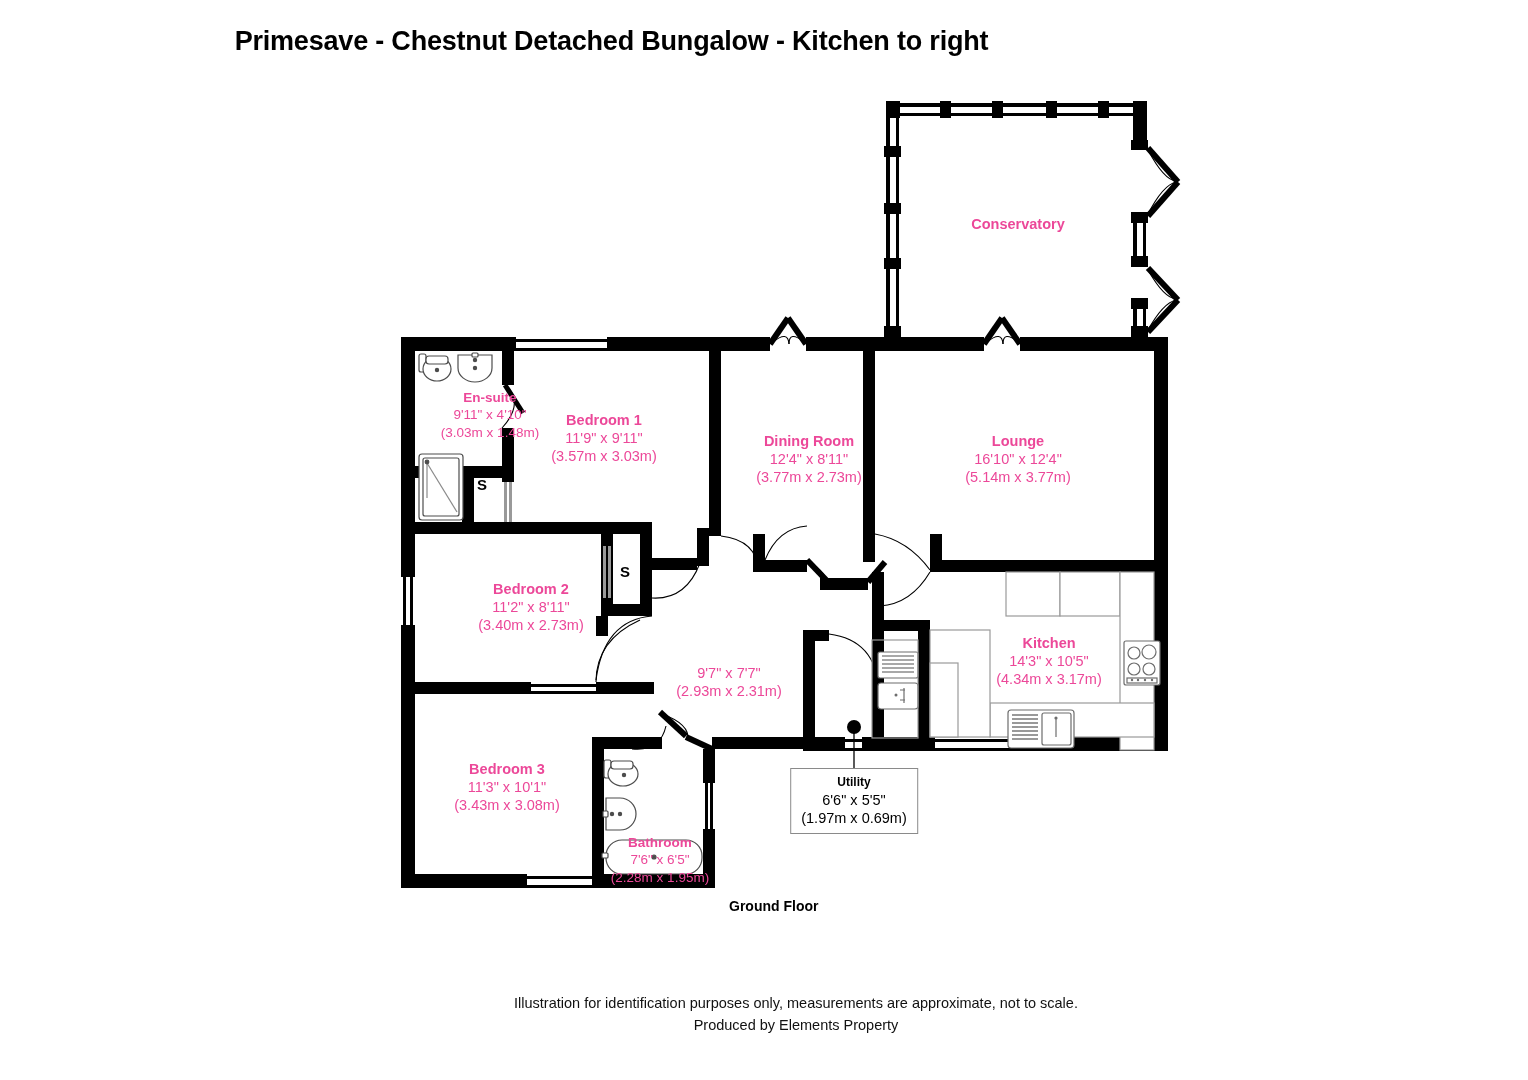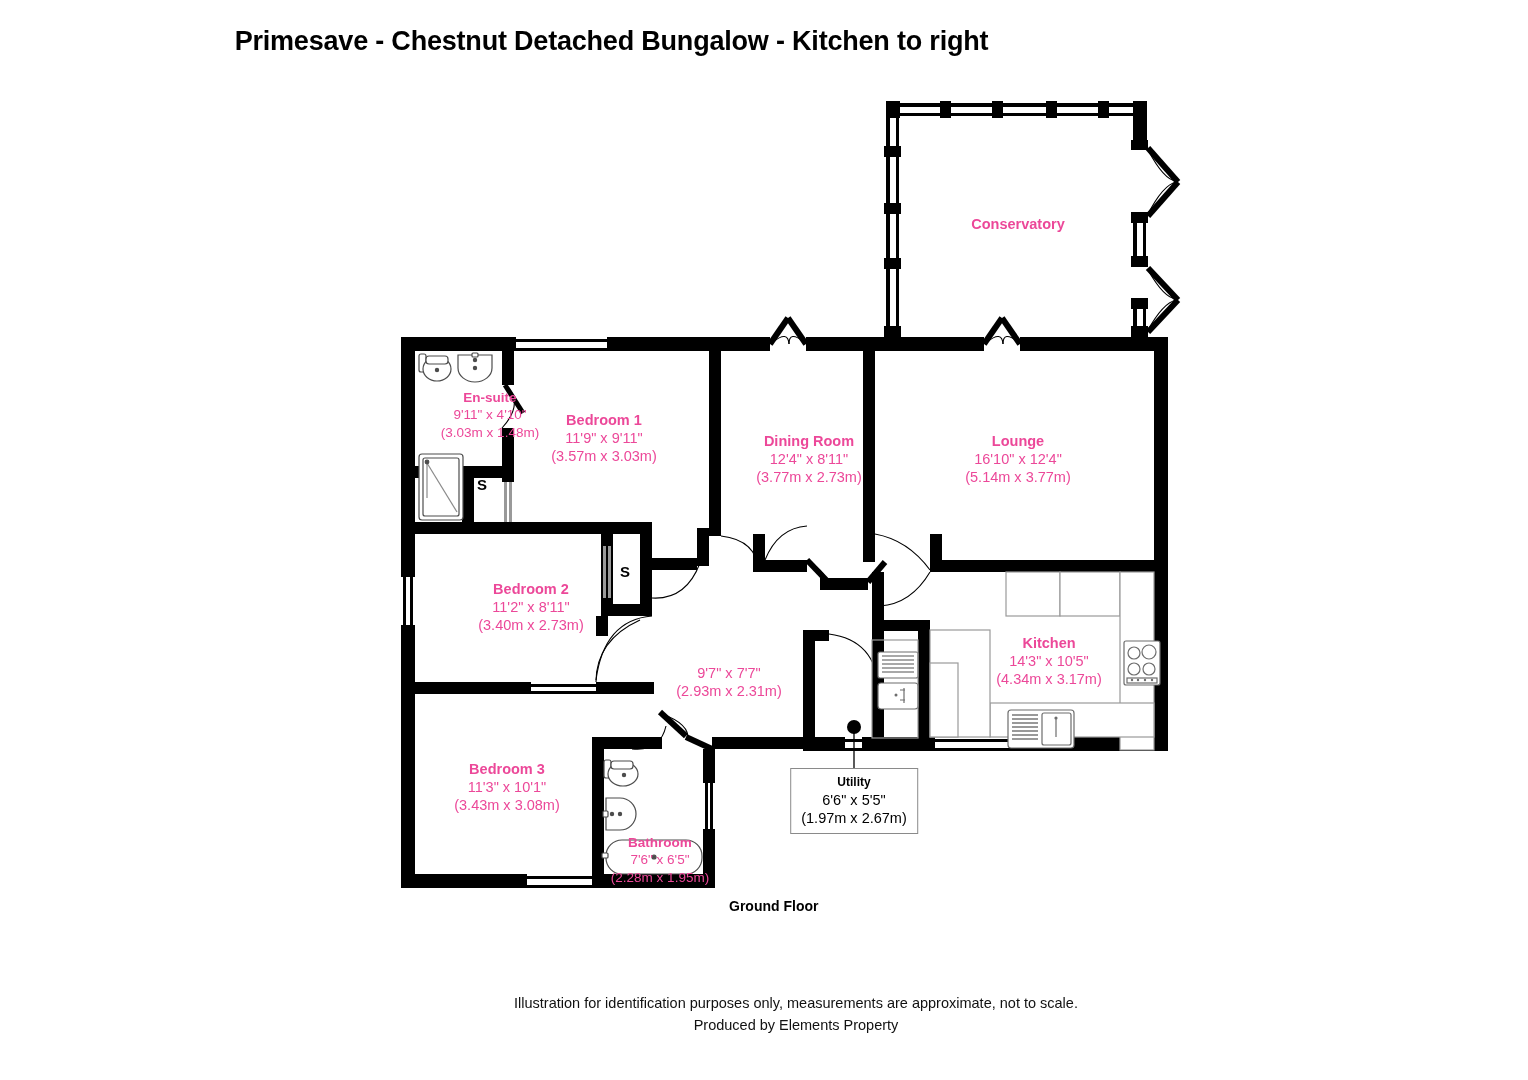--- a/index.html
+++ b/index.html
@@ -479,21 +479,21 @@
 
   <div class="lbl small" style="left:660px; top:834px;text-align:center;">
     <div class="name">Bathroom</div>
     <div class="dim">7'6" x 6'5"</div>
     <div class="dim">(2.28m x 1.95m)</div>
   </div>
 
   <div class="utility-box" style="left:854px; top:768px;">
     <div class="name">Utility</div>
     <div class="dim">6'6" x 5'5"</div>
-    <div class="dim">(1.97m x 2.67m)</div>
+    <div class="dim">(1.97m x 0.69m)</div>
   </div>
 
   <div class="cupboard-s" style="left:482px; top:484px;">S</div>
   <div class="cupboard-s" style="left:625px; top:571px;">S</div>
 
   <div class="floor-label" style="left:729px; top:898px;">Ground Floor</div>
 
   <div class="footer">
     <div>Illustration for identification purposes only, measurements are approximate, not to scale.</div>
     <div>Produced by Elements Property</div>

